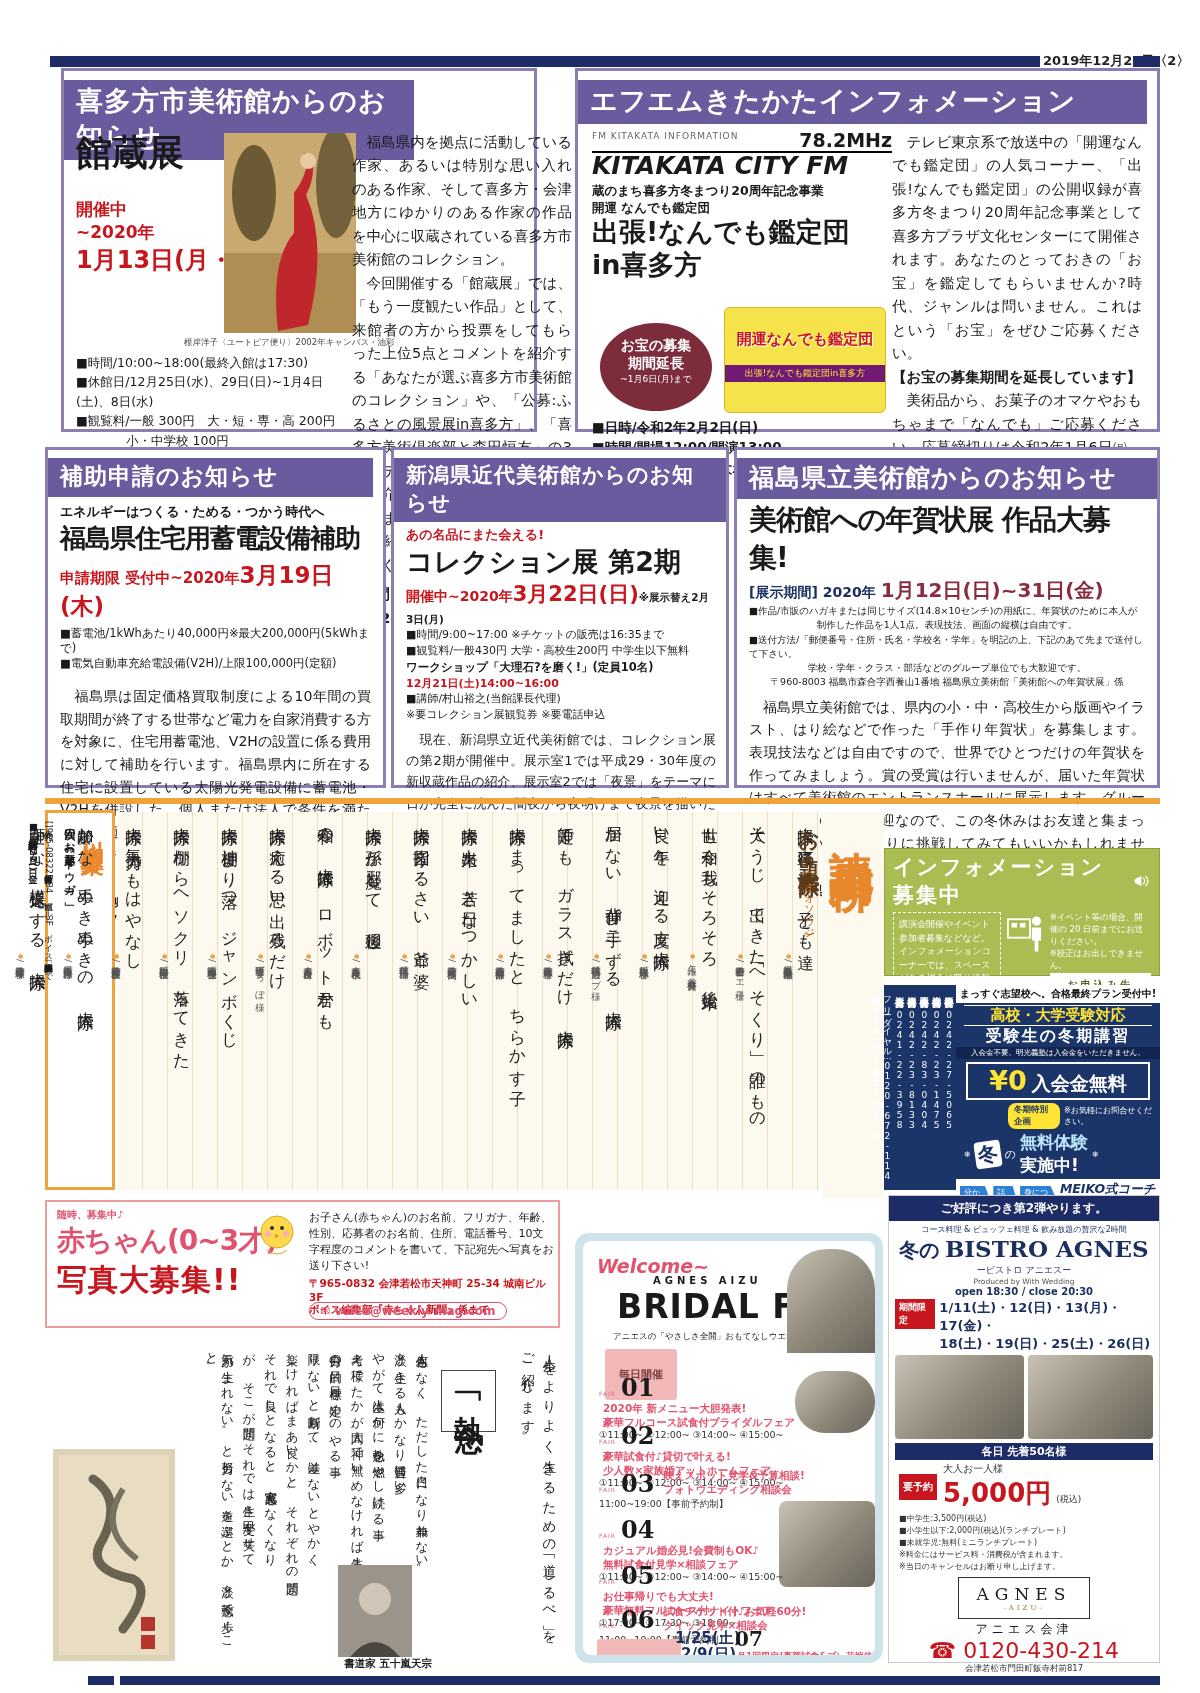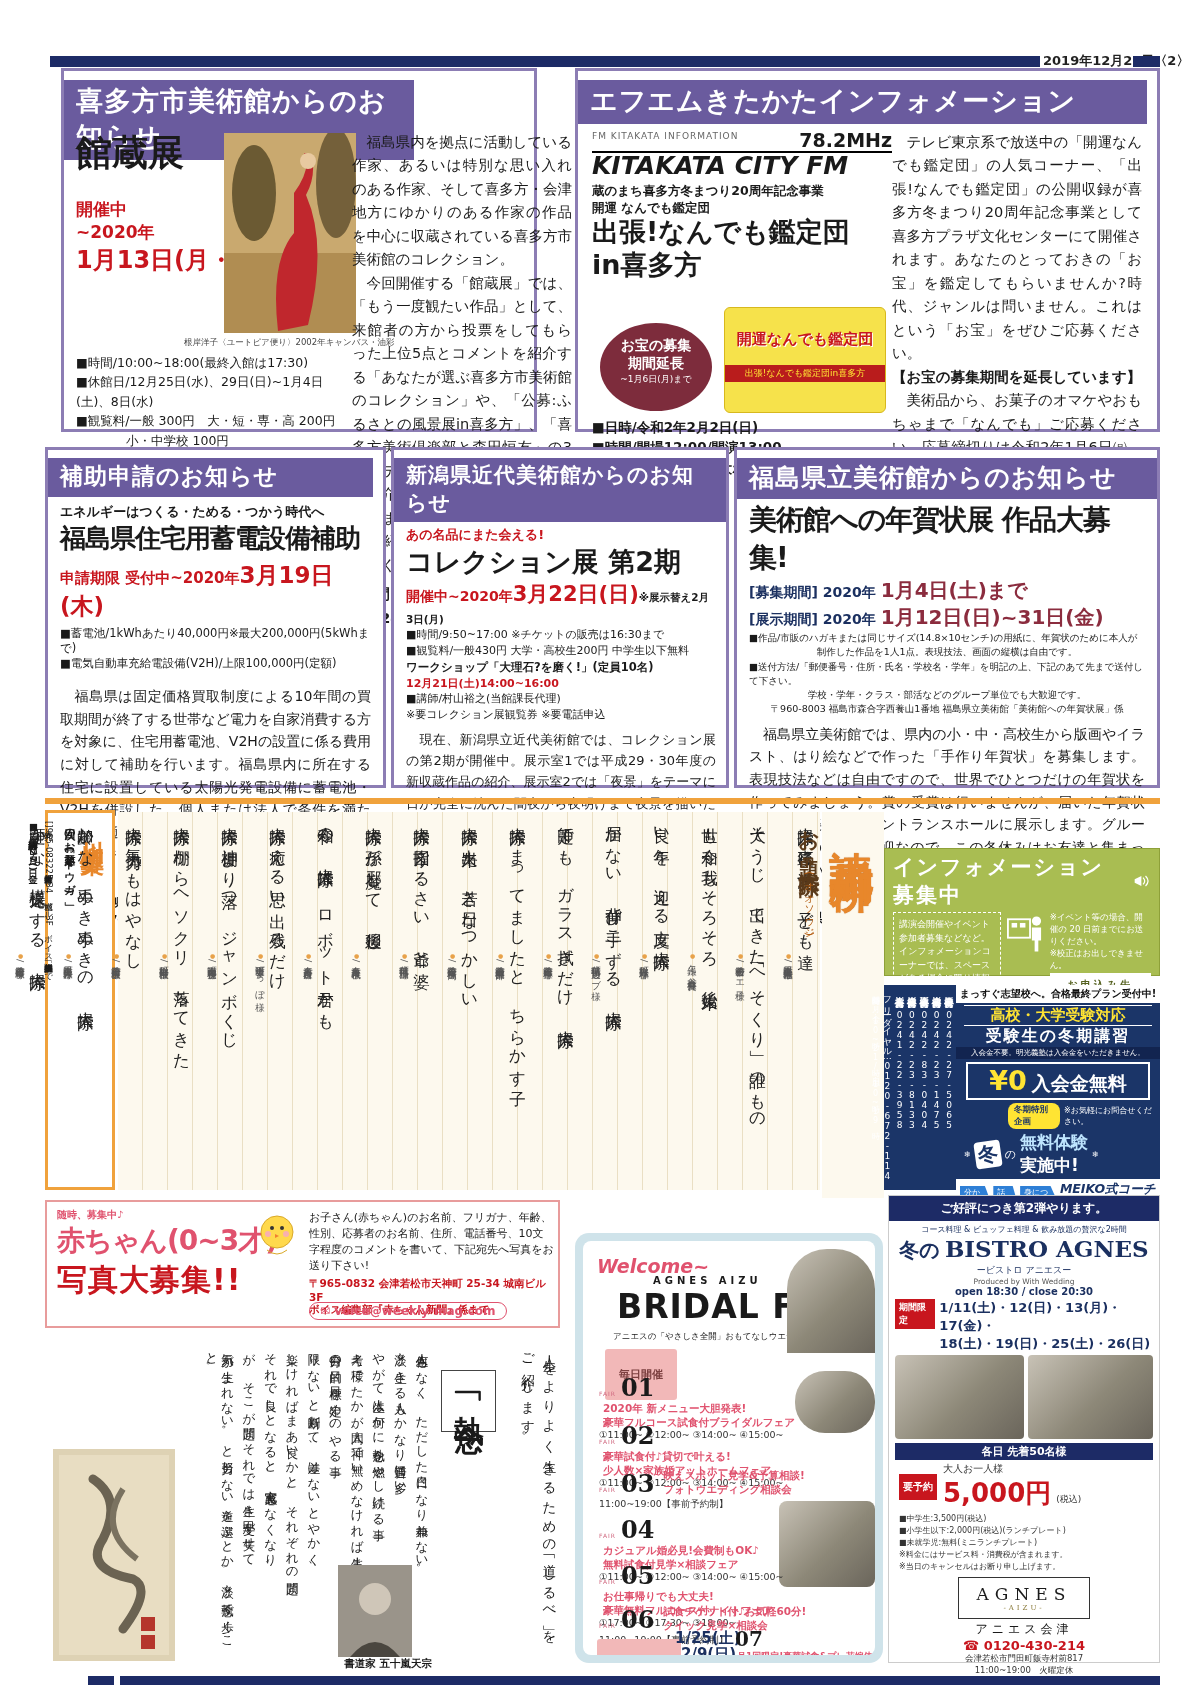--- a/index.html
+++ b/index.html
@@ -127,21 +127,21 @@
     </div>
 
     <div class="abs" style="left:22px;top:252px;width:112px;height:88px;background:#7d2c3c;border-radius:50%;color:#fff;text-align:center;padding-top:14px;box-sizing:border-box;">
       <div style="font-size:14px;font-weight:bold;">お宝の募集</div>
       <div style="font-size:14px;font-weight:bold;">期間延長</div>
       <div style="font-size:9px;">~1月6日(月)まで</div>
     </div>
 
     <div class="abs" style="left:146px;top:236px;width:160px;height:104px;background:#f6e24b;border:1px solid #d7b81e;border-radius:6px;overflow:hidden;">
       <div style="color:#c8161e;font-weight:bold;font-size:15px;text-align:center;margin-top:22px;text-shadow:1px 1px 0 #fff;">開運なんでも鑑定団</div>
-      <div style="background:#b91c1c;color:#ffe433;font-size:9px;text-align:center;margin-top:16px;padding:2px 0;">出張!なんでも鑑定団in喜多方</div>
+      <div style="background:#701a75;color:#ffe433;font-size:9px;text-align:center;margin-top:16px;padding:2px 0;">出張!なんでも鑑定団in喜多方</div>
     </div>
 
     <div class="abs" style="left:14px;top:346px;width:300px;font-size:13.5px;font-weight:bold;line-height:1.5;">
       <div>■日時/令和2年2月2日(日)</div>
       <div>■時間/開場12:00/開演13:00</div>
       <div>■場所/喜多方プラザ大ホール</div>
     </div>
 
     <div class="abs" style="left:314px;top:60px;width:250px;" class2="body">
       <div class="body">　テレビ東京系で放送中の「開運なんでも鑑定団」の人気コーナー、「出張!なんでも鑑定団」の公開収録が喜多方冬まつり20周年記念事業として喜多方プラザ文化センターにて開催されます。あなたのとっておきの「お宝」を鑑定してもらいませんか?時代、ジャンルは問いません。これはという「お宝」をぜひご応募ください。</div>
@@ -167,37 +167,36 @@
     </div>
   </div>
 
   <div class="abs panel" style="left:391px;top:447px;width:338px;height:341px;">
     <div class="ptitle" style="margin:8px 0 0 0;font-size:21px;">新潟県近代美術館からのお知らせ</div>
     <div style="padding:4px 10px 0 12px;">
       <div class="red" style="font-size:13px;font-weight:bold;">あの名品にまた会える!</div>
       <div style="font-size:27px;font-weight:bold;">コレクション展 第2期</div>
       <div><span class="red" style="font-size:14px;font-weight:bold;">開催中~2020年</span><span class="red" style="font-size:21px;font-weight:bold;">3月22日(日)</span><span style="font-size:10.5px;font-weight:bold;">※展示替え2月3日(月)</span></div>
       <div style="font-size:11px;line-height:1.45;">
-        <div>■時間/9:50~17:00 ※チケットの販売は16:30まで</div>
+        <div>■時間/9:00~17:00 ※チケットの販売は16:35まで</div>
         <div>■観覧料/一般430円 大学・高校生200円 中学生以下無料</div>
         <div style="font-weight:bold;font-size:11.5px;">ワークショップ「大理石?を磨く!」(定員10名)</div>
         <div class="red" style="font-weight:bold;">12月21日(土)14:00~16:00</div>
         <div>■講師/村山裕之(当館課長代理)</div>
         <div>※要コレクション展観覧券 ※要電話申込</div>
       </div>
       <div class="body" style="font-size:13px;margin-top:6px;">　現在、新潟県立近代美術館では、コレクション展の第2期が開催中。展示室1では平成29・30年度の新収蔵作品の紹介、展示室2では「夜景」をテーマに日が完全に沈んだ闇夜から夜明けまで夜景を描いた作品を紹介します。展示室3では「彫刻~素材の魅力~」と題し、石や木、金属といった素材のもつ質感や肌合いを生かした彫刻作品を紹介します。21日にはワークショップも開催。大理石のような白い石をピカピカに磨きます。</div>
       <div class="contact" style="font-size:13px;">■問/新潟県立近代美術館 ☎0258-28-4111</div>
     </div>
   </div>
 
   <div class="abs panel" style="left:734px;top:447px;width:426px;height:341px;">
     <div class="ptitle" style="margin:8px 0 0 0;font-size:25px;">福島県立美術館からのお知らせ</div>
     <div style="padding:2px 12px 0 12px;">
       <div style="font-size:28px;font-weight:bold;letter-spacing:-1px;">美術館への年賀状展 作品大募集!</div>
-      <div><span class="navy" style="font-size:14px;font-weight:bold;">[募集期間] 2020年</span> <span class="maroon" style="font-size:20px;font-weight:bold;">1月4日(土)まで</span></div>
       <div><span class="navy" style="font-size:14px;font-weight:bold;">[展示期間] 2020年</span> <span class="maroon" style="font-size:20px;font-weight:bold;">1月12日(日)~31日(金)</span></div>
       <div style="font-size:9.5px;line-height:1.5;">
         <div>■作品/市販のハガキまたは同じサイズ(14.8×10センチ)の用紙に、年賀状のために本人が</div>
         <div style="text-align:center;">制作した作品を1人1点。表現技法、画面の縦横は自由です。</div>
         <div>■送付方法/「郵便番号・住所・氏名・学校名・学年」を明記の上、下記のあて先まで送付して下さい。</div>
         <div style="text-align:center;">学校・学年・クラス・部活などのグループ単位でも大歓迎です。</div>
         <div style="text-align:center;">〒960-8003 福島市森合字西養山1番地 福島県立美術館「美術館への年賀状展」係</div>
       </div>
       <div class="body" style="font-size:14px;margin-top:6px;">　福島県立美術館では、県内の小・中・高校生から版画やイラスト、はり絵などで作った「手作り年賀状」を募集します。表現技法などは自由ですので、世界でひとつだけの年賀状を作ってみましょう。賞の受賞は行いませんが、届いた年賀状はすべて美術館のエントランスホールに展示します。グループ単位での応募も歓迎なので、この冬休みはお友達と集まって、楽しい年賀状作りに挑戦してみてもいいかもしれません。</div>
       <div class="contact" style="font-size:14px;">■問/福島県立美術館　☎024-531-5511</div>
@@ -521,21 +520,21 @@
       <div>■未就学児:無料(ミニランチプレート)</div>
       <div>※料金にはサービス料・消費税が含まれます。</div>
       <div>※当日のキャンセルはお断り申し上げます。</div>
     </div>
     <div style="text-align:center;margin-top:4px;">
       <div style="display:inline-block;border:1px solid #333;padding:6px 18px;">
         <div class="serif" style="font-size:17px;letter-spacing:6px;">AGNES</div>
         <div class="serif" style="font-size:7px;letter-spacing:3px;color:#8a7a3a;">-AIZU-</div>
       </div>
       <div style="font-size:12px;letter-spacing:4px;margin-top:2px;">アニエス会津</div>
-      <div class="red" style="font-size:13px;font-weight:bold;">☎ <span>0120-430-214</span></div>
+      <div class="red" style="font-size:22px;font-weight:normal;">☎ <span>0120-430-214</span></div>
       <div style="font-size:8.5px;color:#333;">会津若松市門田町飯寺村前817</div>
       <div style="font-size:8.5px;color:#333;">11:00~19:00　火曜定休</div>
     </div>
   </div>
 
   <div class="abs footbar" style="left:88px;bottom:8px;width:26px;"></div>
   <div class="abs footbar" style="left:120px;bottom:8px;width:1040px;"></div>
 </div>
 
 </body></html>

